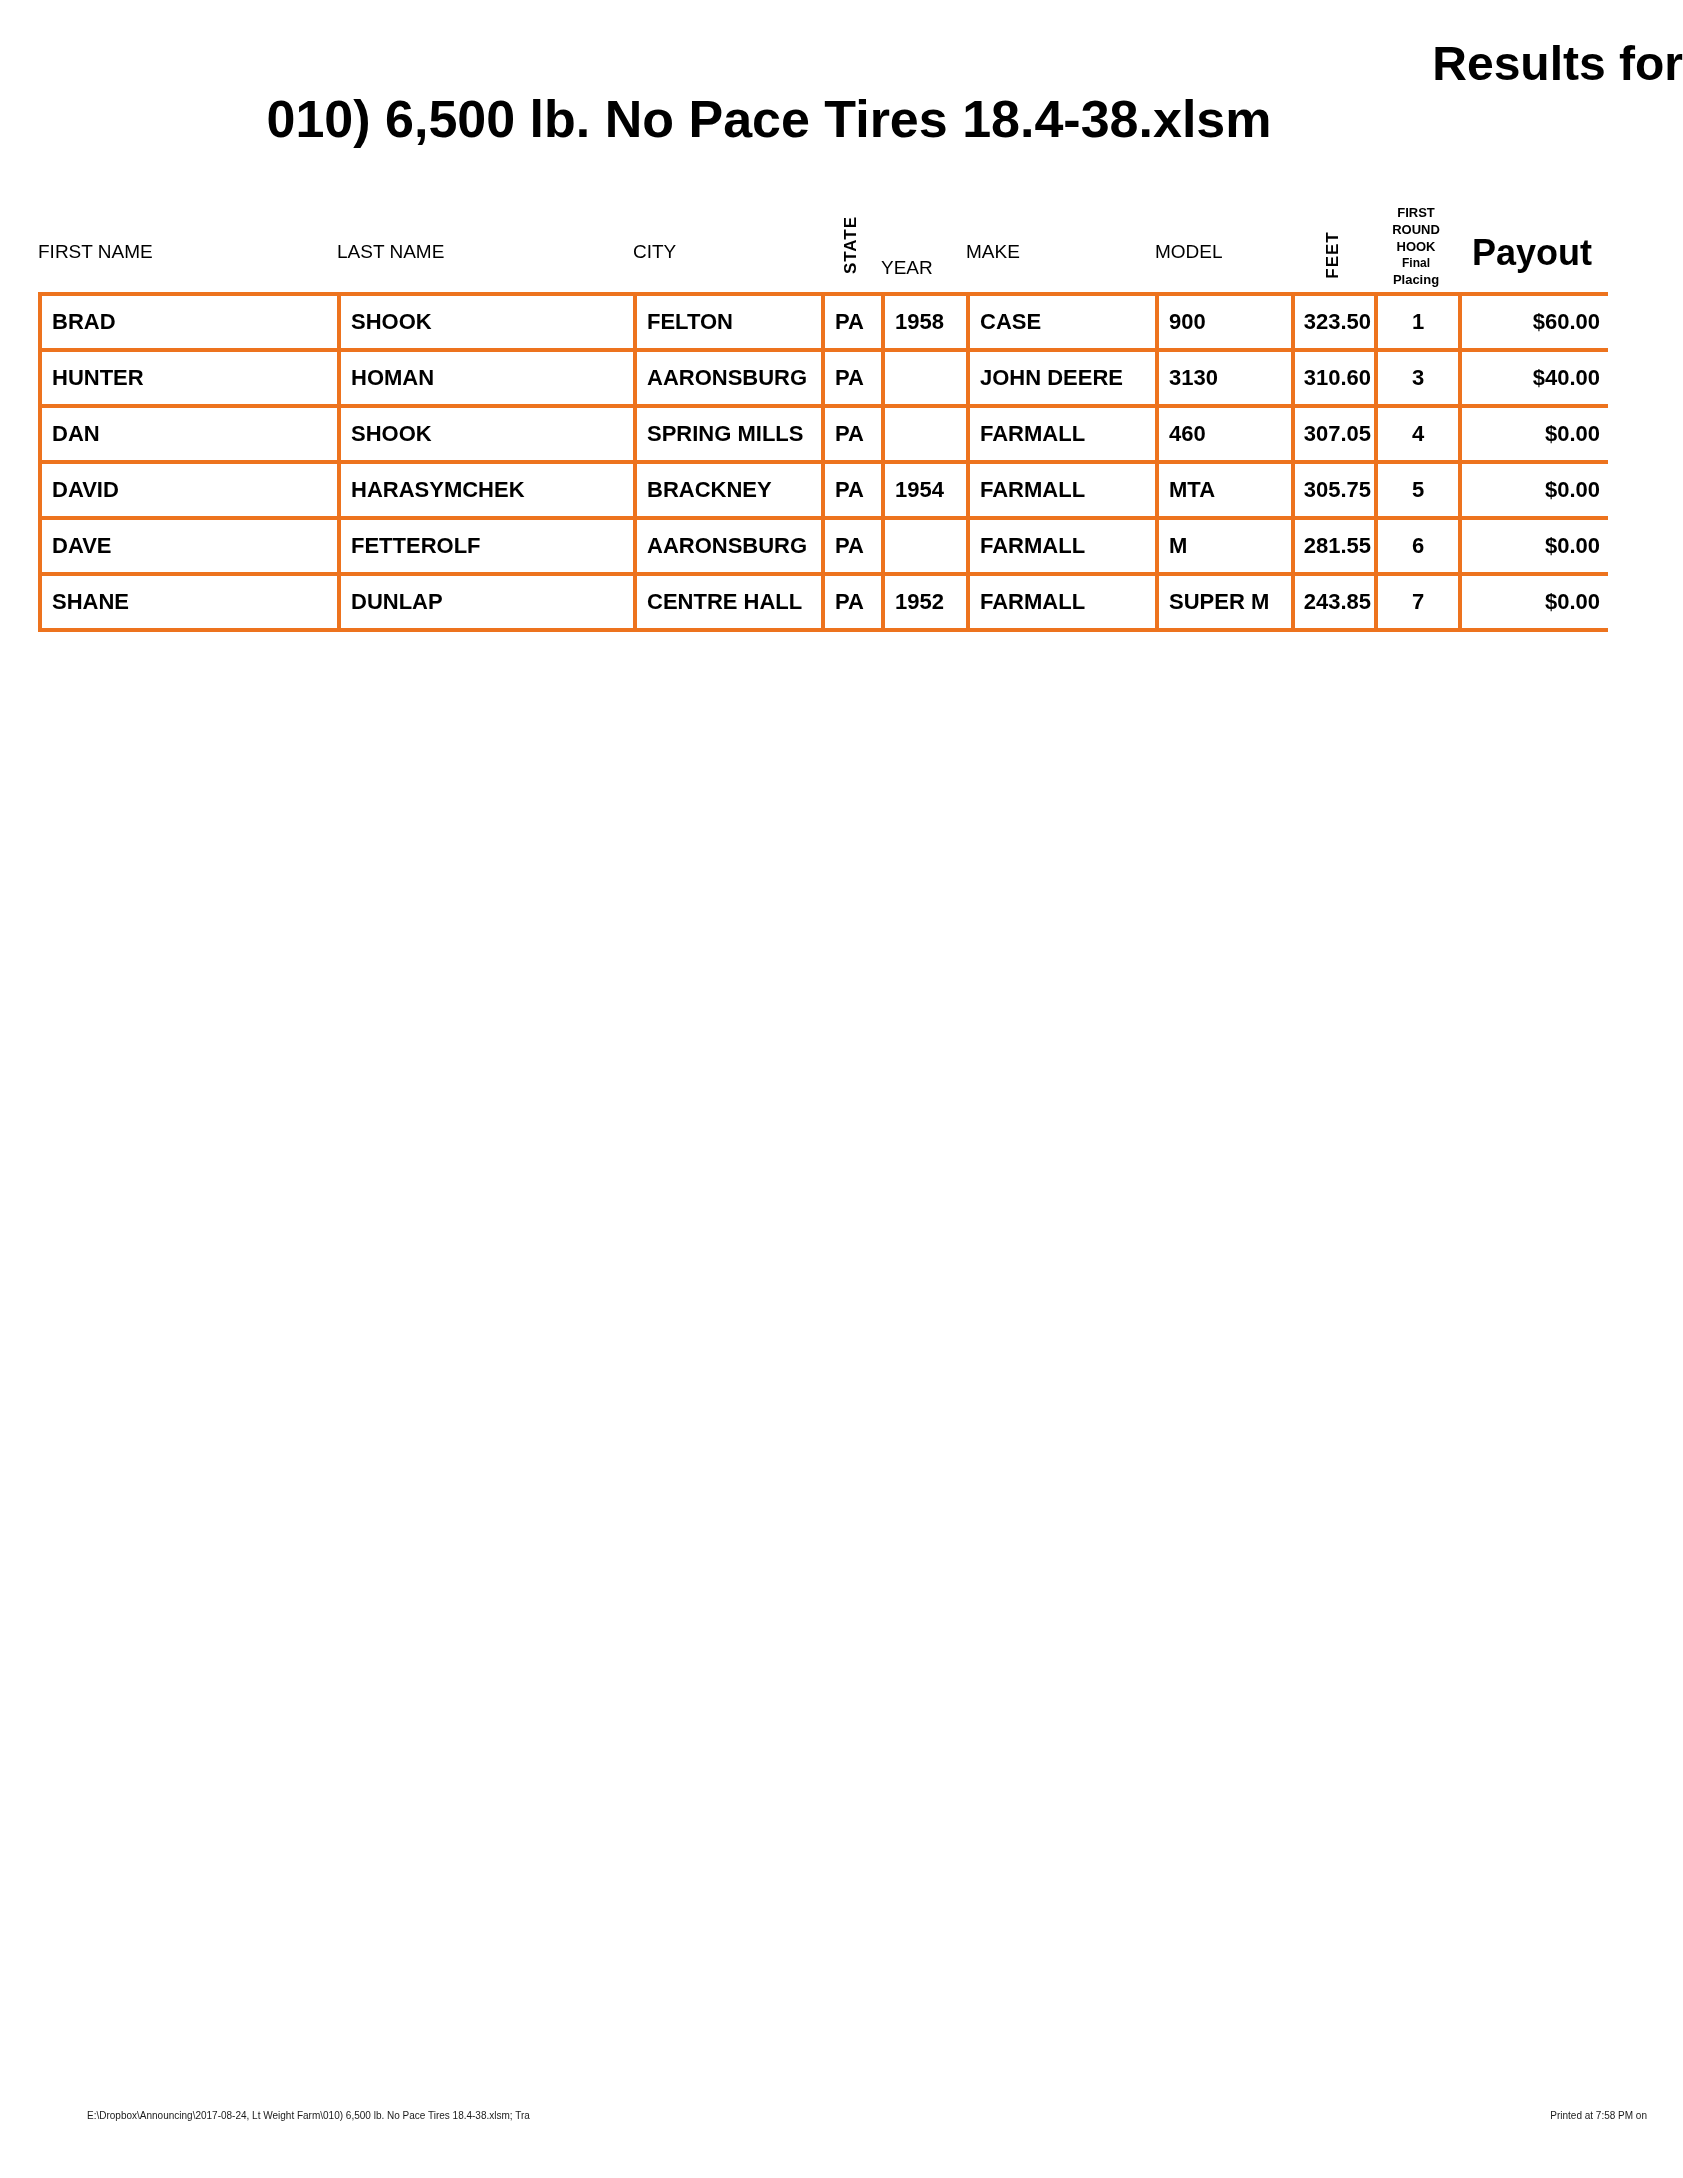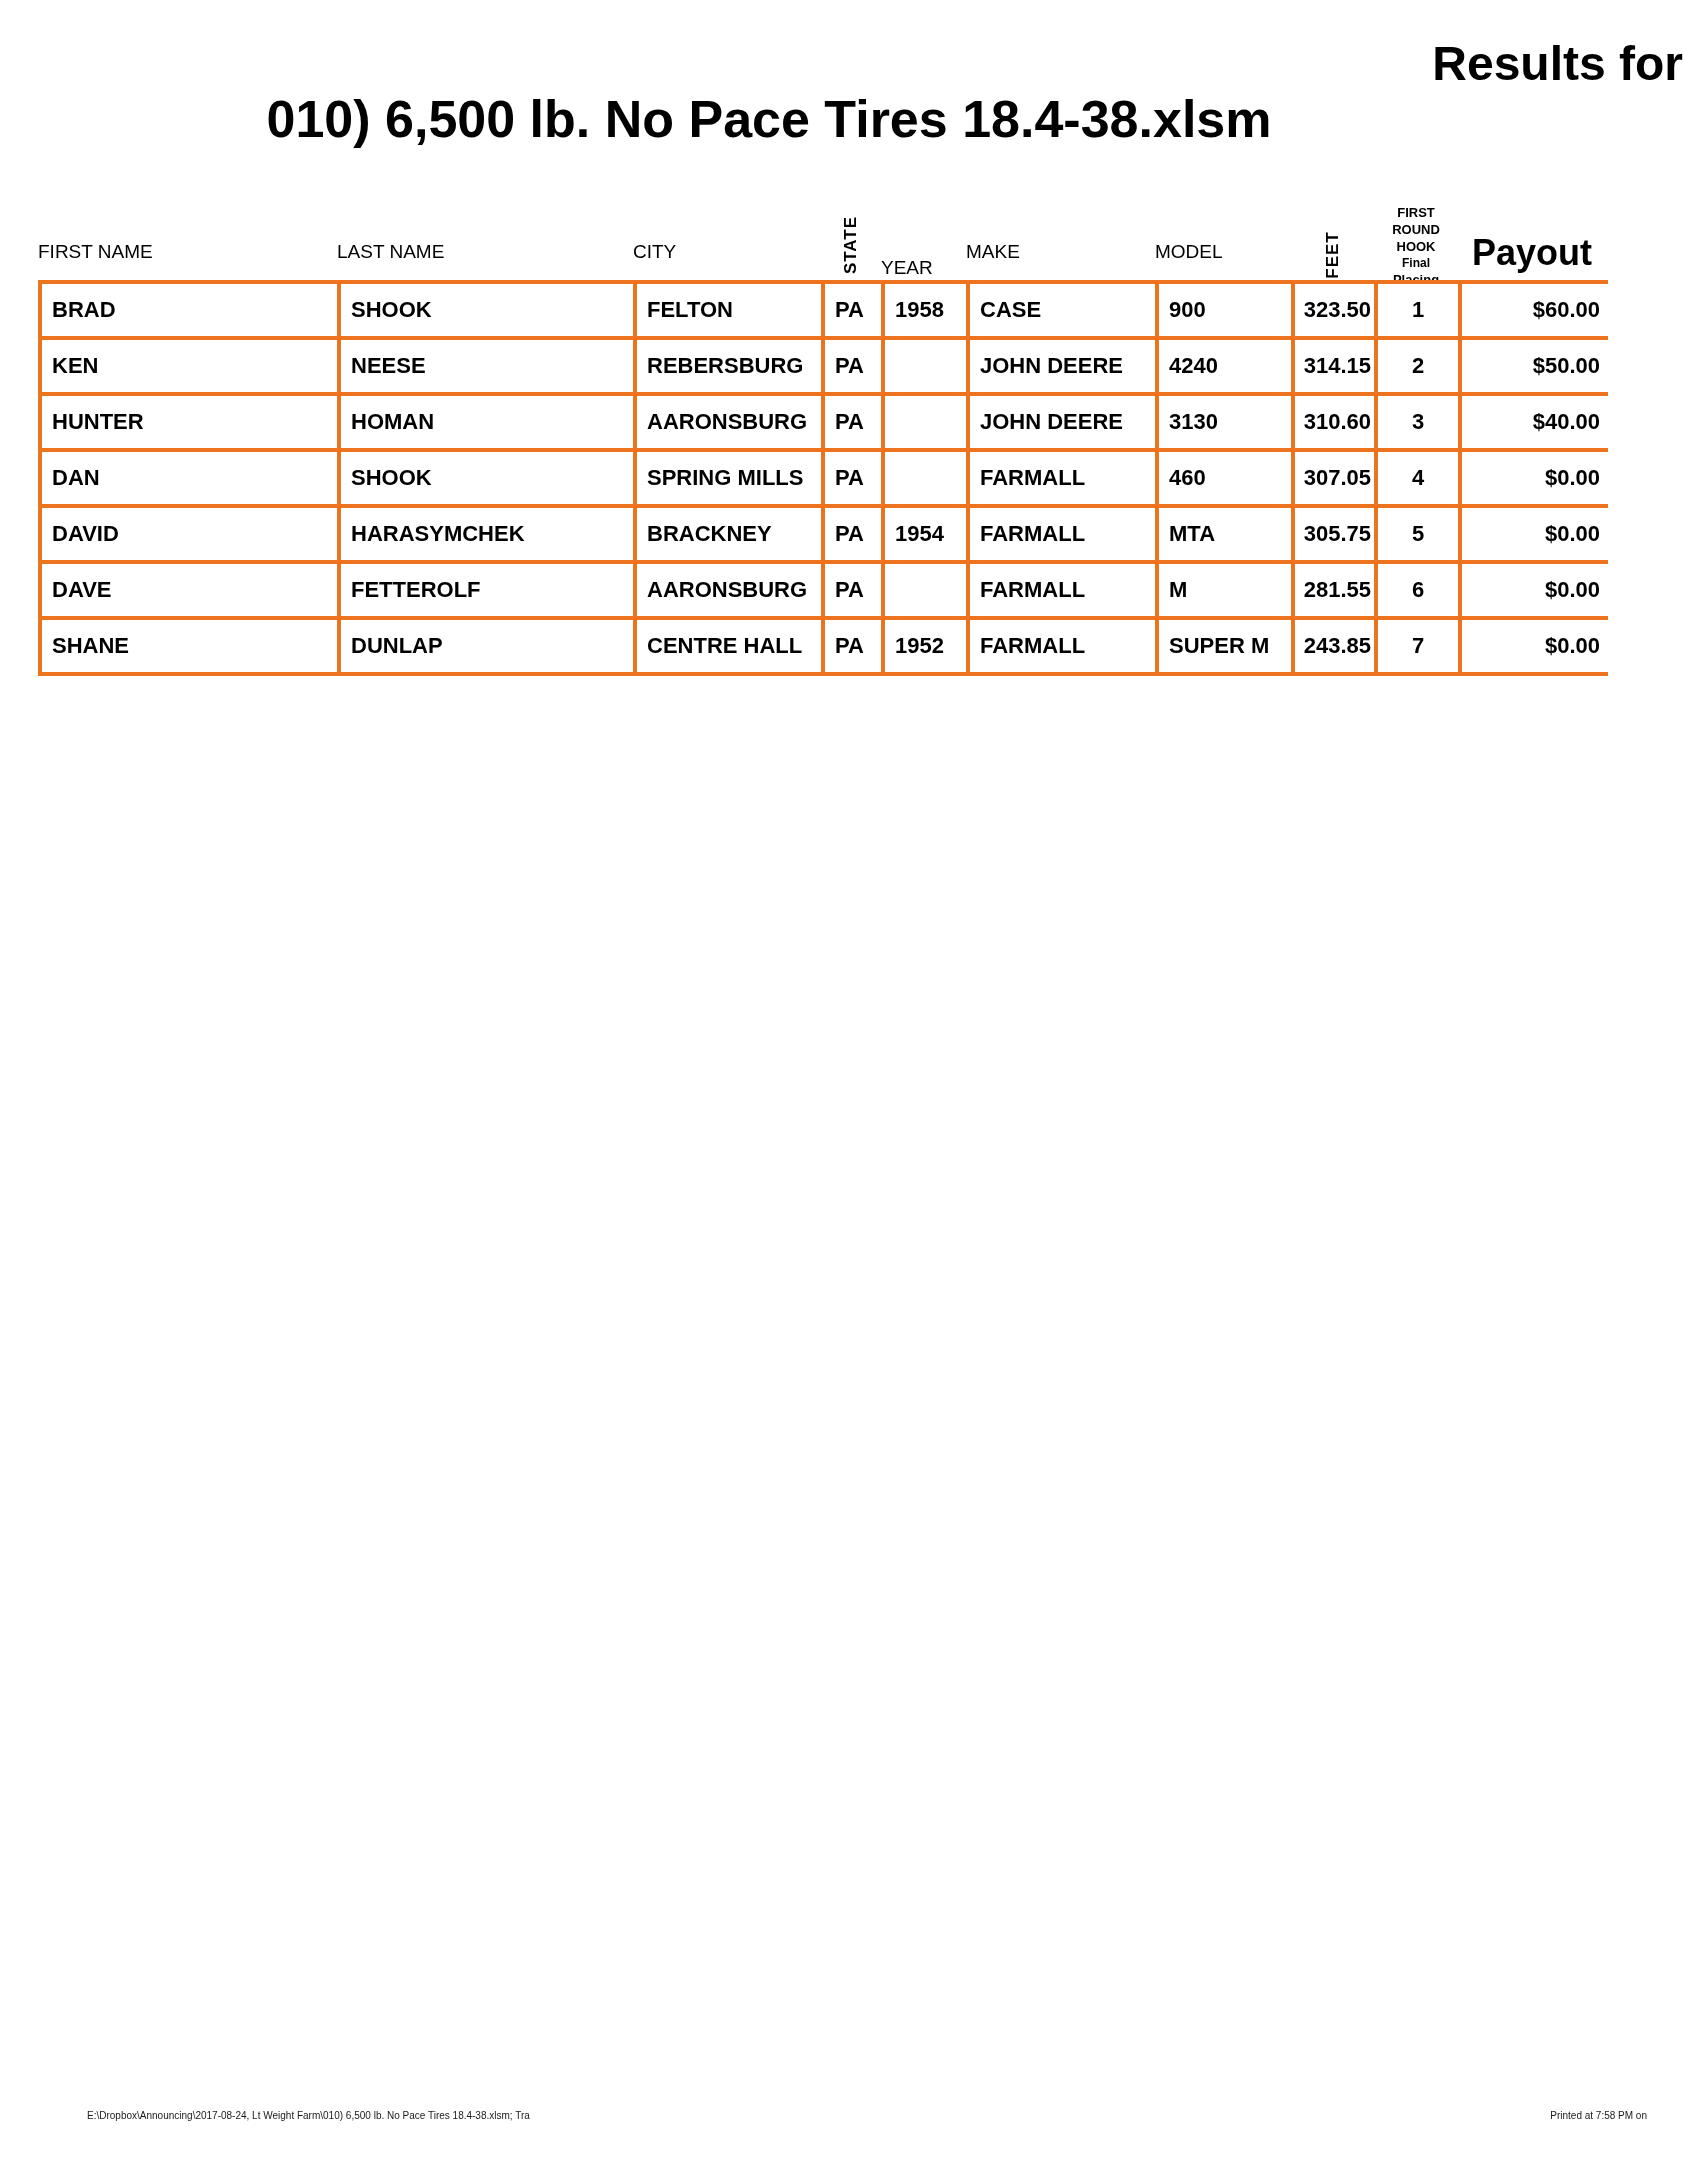--- a/index.html
+++ b/index.html
@@ -37,21 +37,21 @@
   .h-feet   { left:1291px; top:224px; width:83px; height:61px; }
   .vhead .rot { transform:rotate(-90deg); white-space:nowrap; }
   .h-hook   { position:absolute; left:1374px; top:204px; width:84px; text-align:center; }
   .hook-big   { font-size:13px; font-weight:bold; line-height:17px; }
   .hook-small { font-size:12px; font-weight:bold; line-height:16px; }
   .h-payout {
     position:absolute; left:1458px; top:232px; width:148px;
     text-align:center; font-size:36px; font-weight:bold;
   }
   table.grid {
-    position:absolute; left:38px; top:280px;
+    position:absolute; left:38px; top:292px;
     width:1568px; border-collapse:collapse; table-layout:fixed;padding-left:12px;
   }
   table.grid td {
     border:4px solid #ED731E;
     height:52px;
     font-weight:bold; font-size:22px;
     padding:0 0 0 10px;
     white-space:nowrap; overflow:hidden;
     background:#ffffff;
   }
@@ -114,32 +114,20 @@
         <td class="c-left">FELTON</td>
         <td class="c-left">PA</td>
         <td class="c-left">1958</td>
         <td class="c-left">CASE</td>
         <td class="c-left">900</td>
         <td class="c-feet">323.50</td>
         <td class="c-placing">1</td>
         <td class="c-payout">$60.00</td>
       </tr>
       <tr>
-        <td class="c-left">KEN</td>
-        <td class="c-left">NEESE</td>
-        <td class="c-left">REBERSBURG</td>
-        <td class="c-left">PA</td>
-        <td class="c-left"></td>
-        <td class="c-left">JOHN DEERE</td>
-        <td class="c-left">4240</td>
-        <td class="c-feet">314.15</td>
-        <td class="c-placing">2</td>
-        <td class="c-payout">$50.00</td>
-      </tr>
-      <tr>
         <td class="c-left">HUNTER</td>
         <td class="c-left">HOMAN</td>
         <td class="c-left">AARONSBURG</td>
         <td class="c-left">PA</td>
         <td class="c-left"></td>
         <td class="c-left">JOHN DEERE</td>
         <td class="c-left">3130</td>
         <td class="c-feet">310.60</td>
         <td class="c-placing">3</td>
         <td class="c-payout">$40.00</td>

